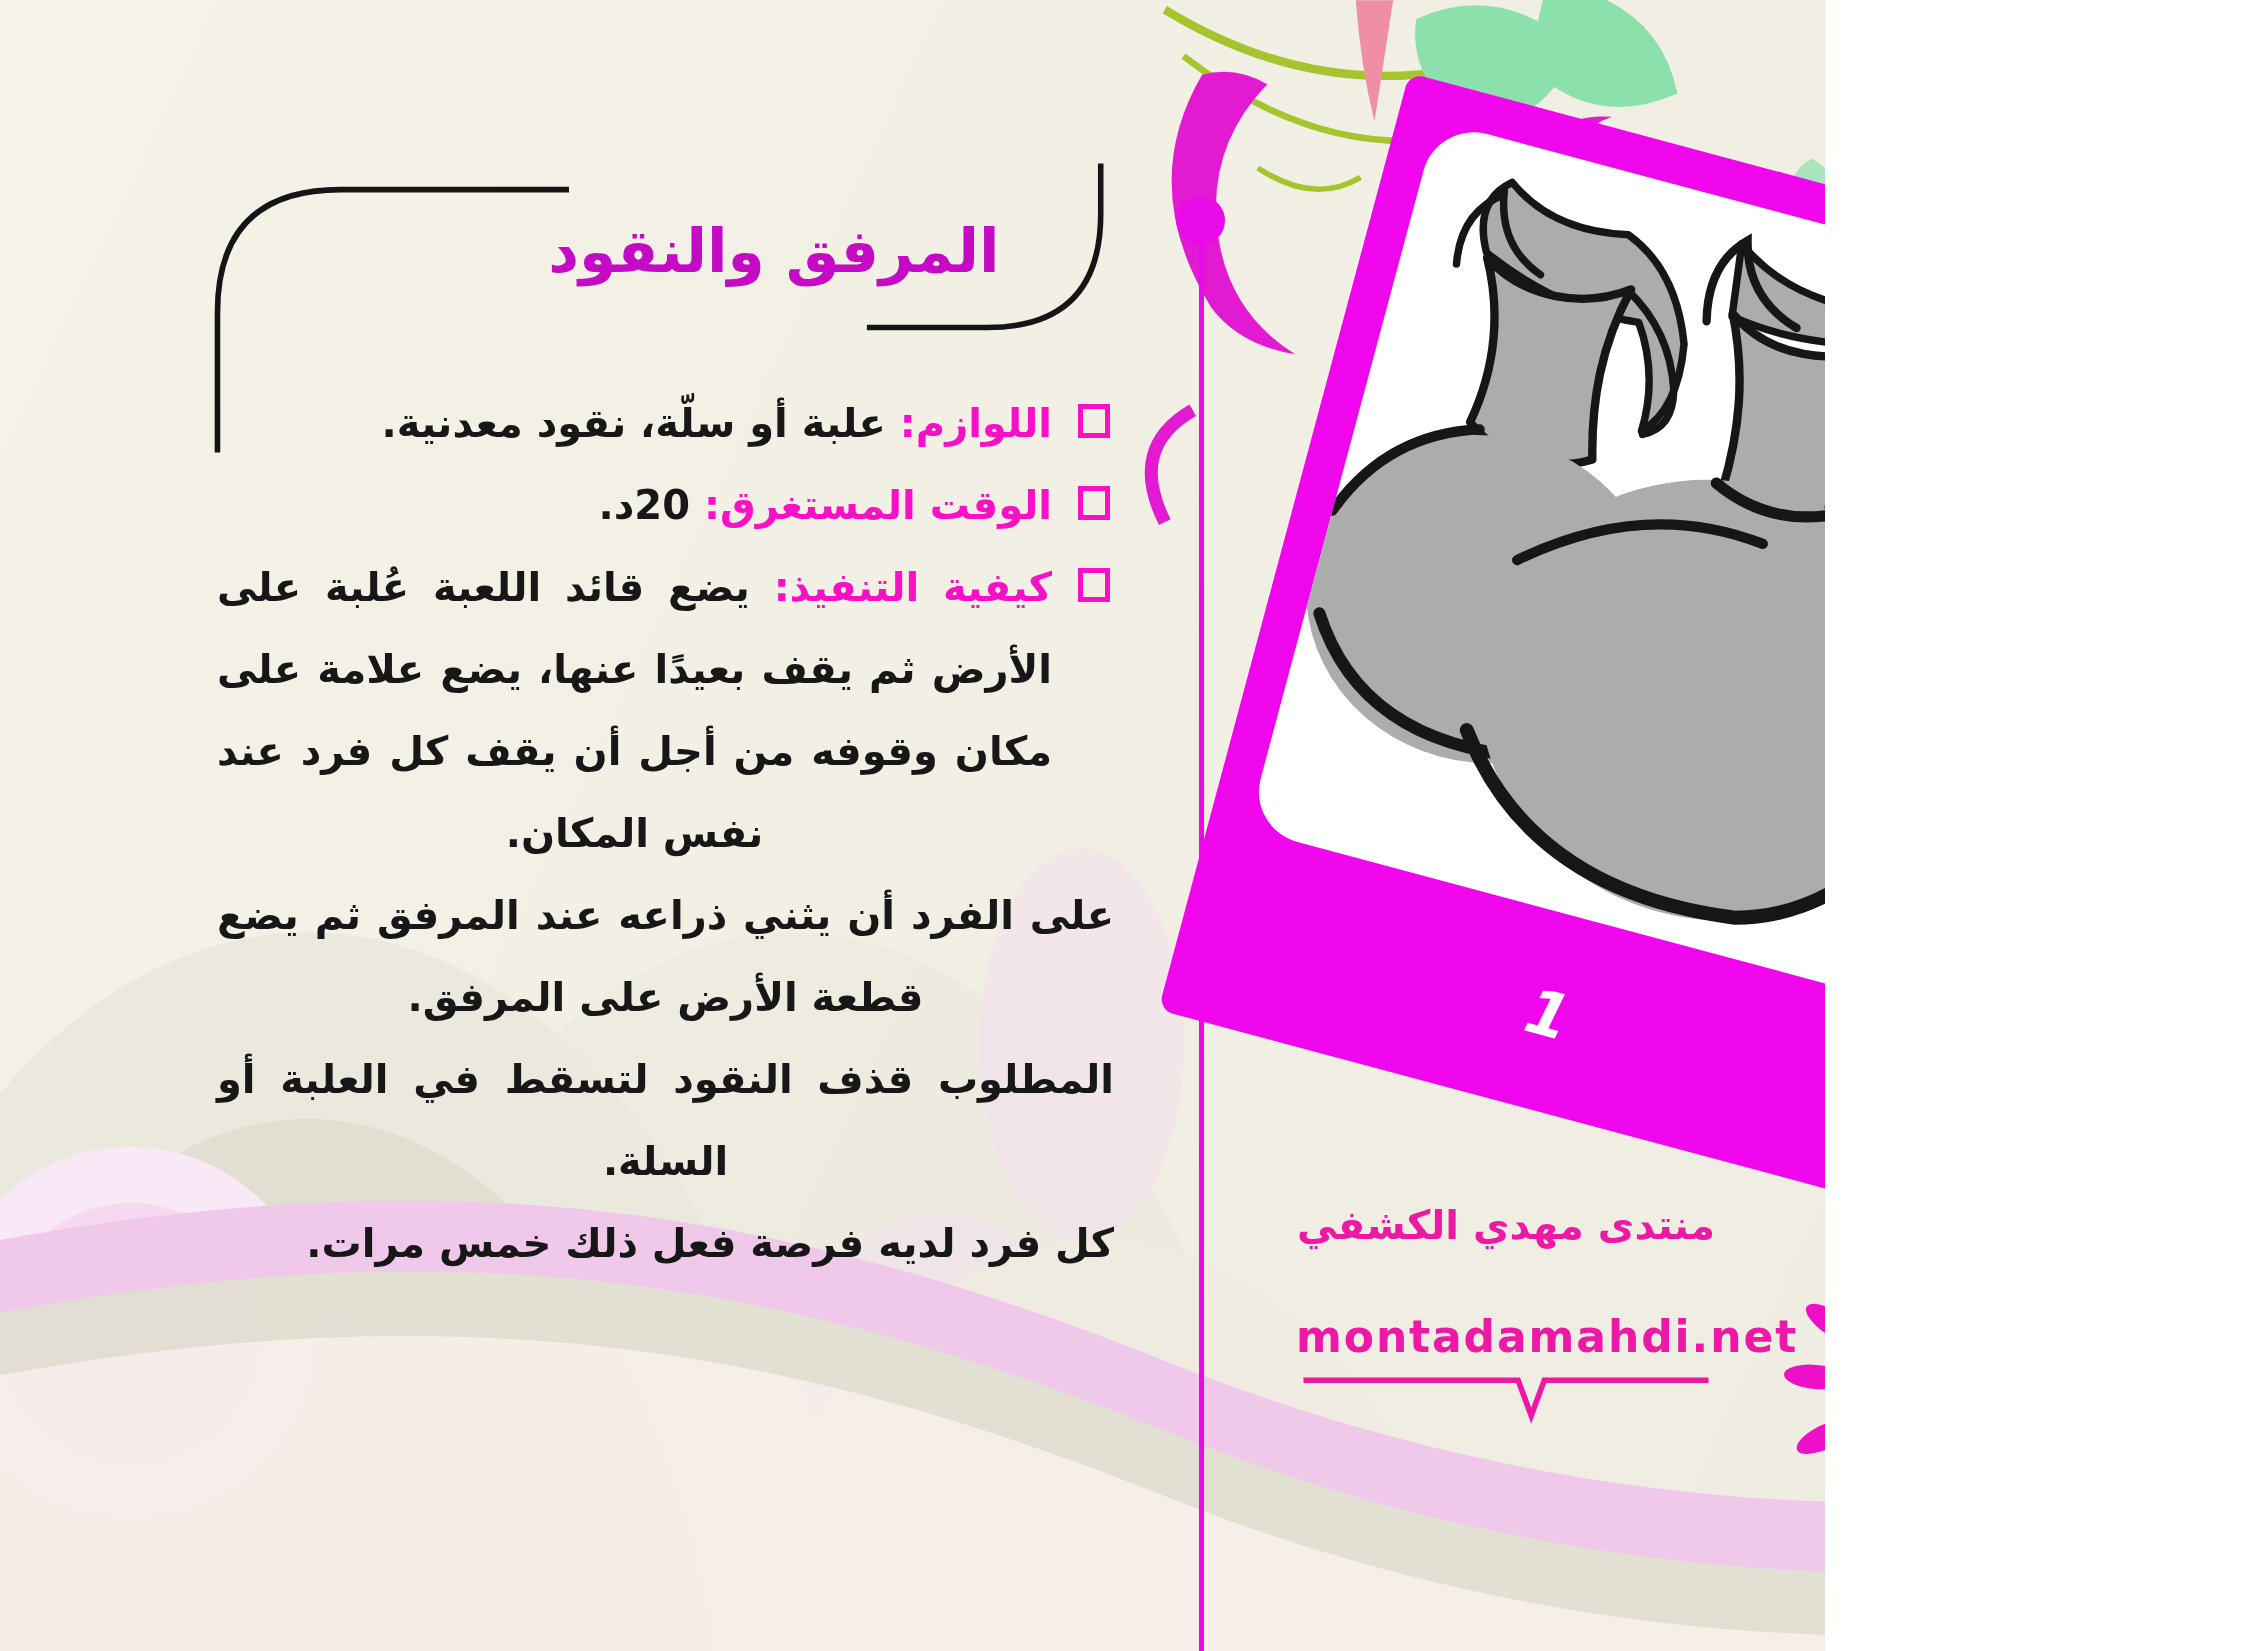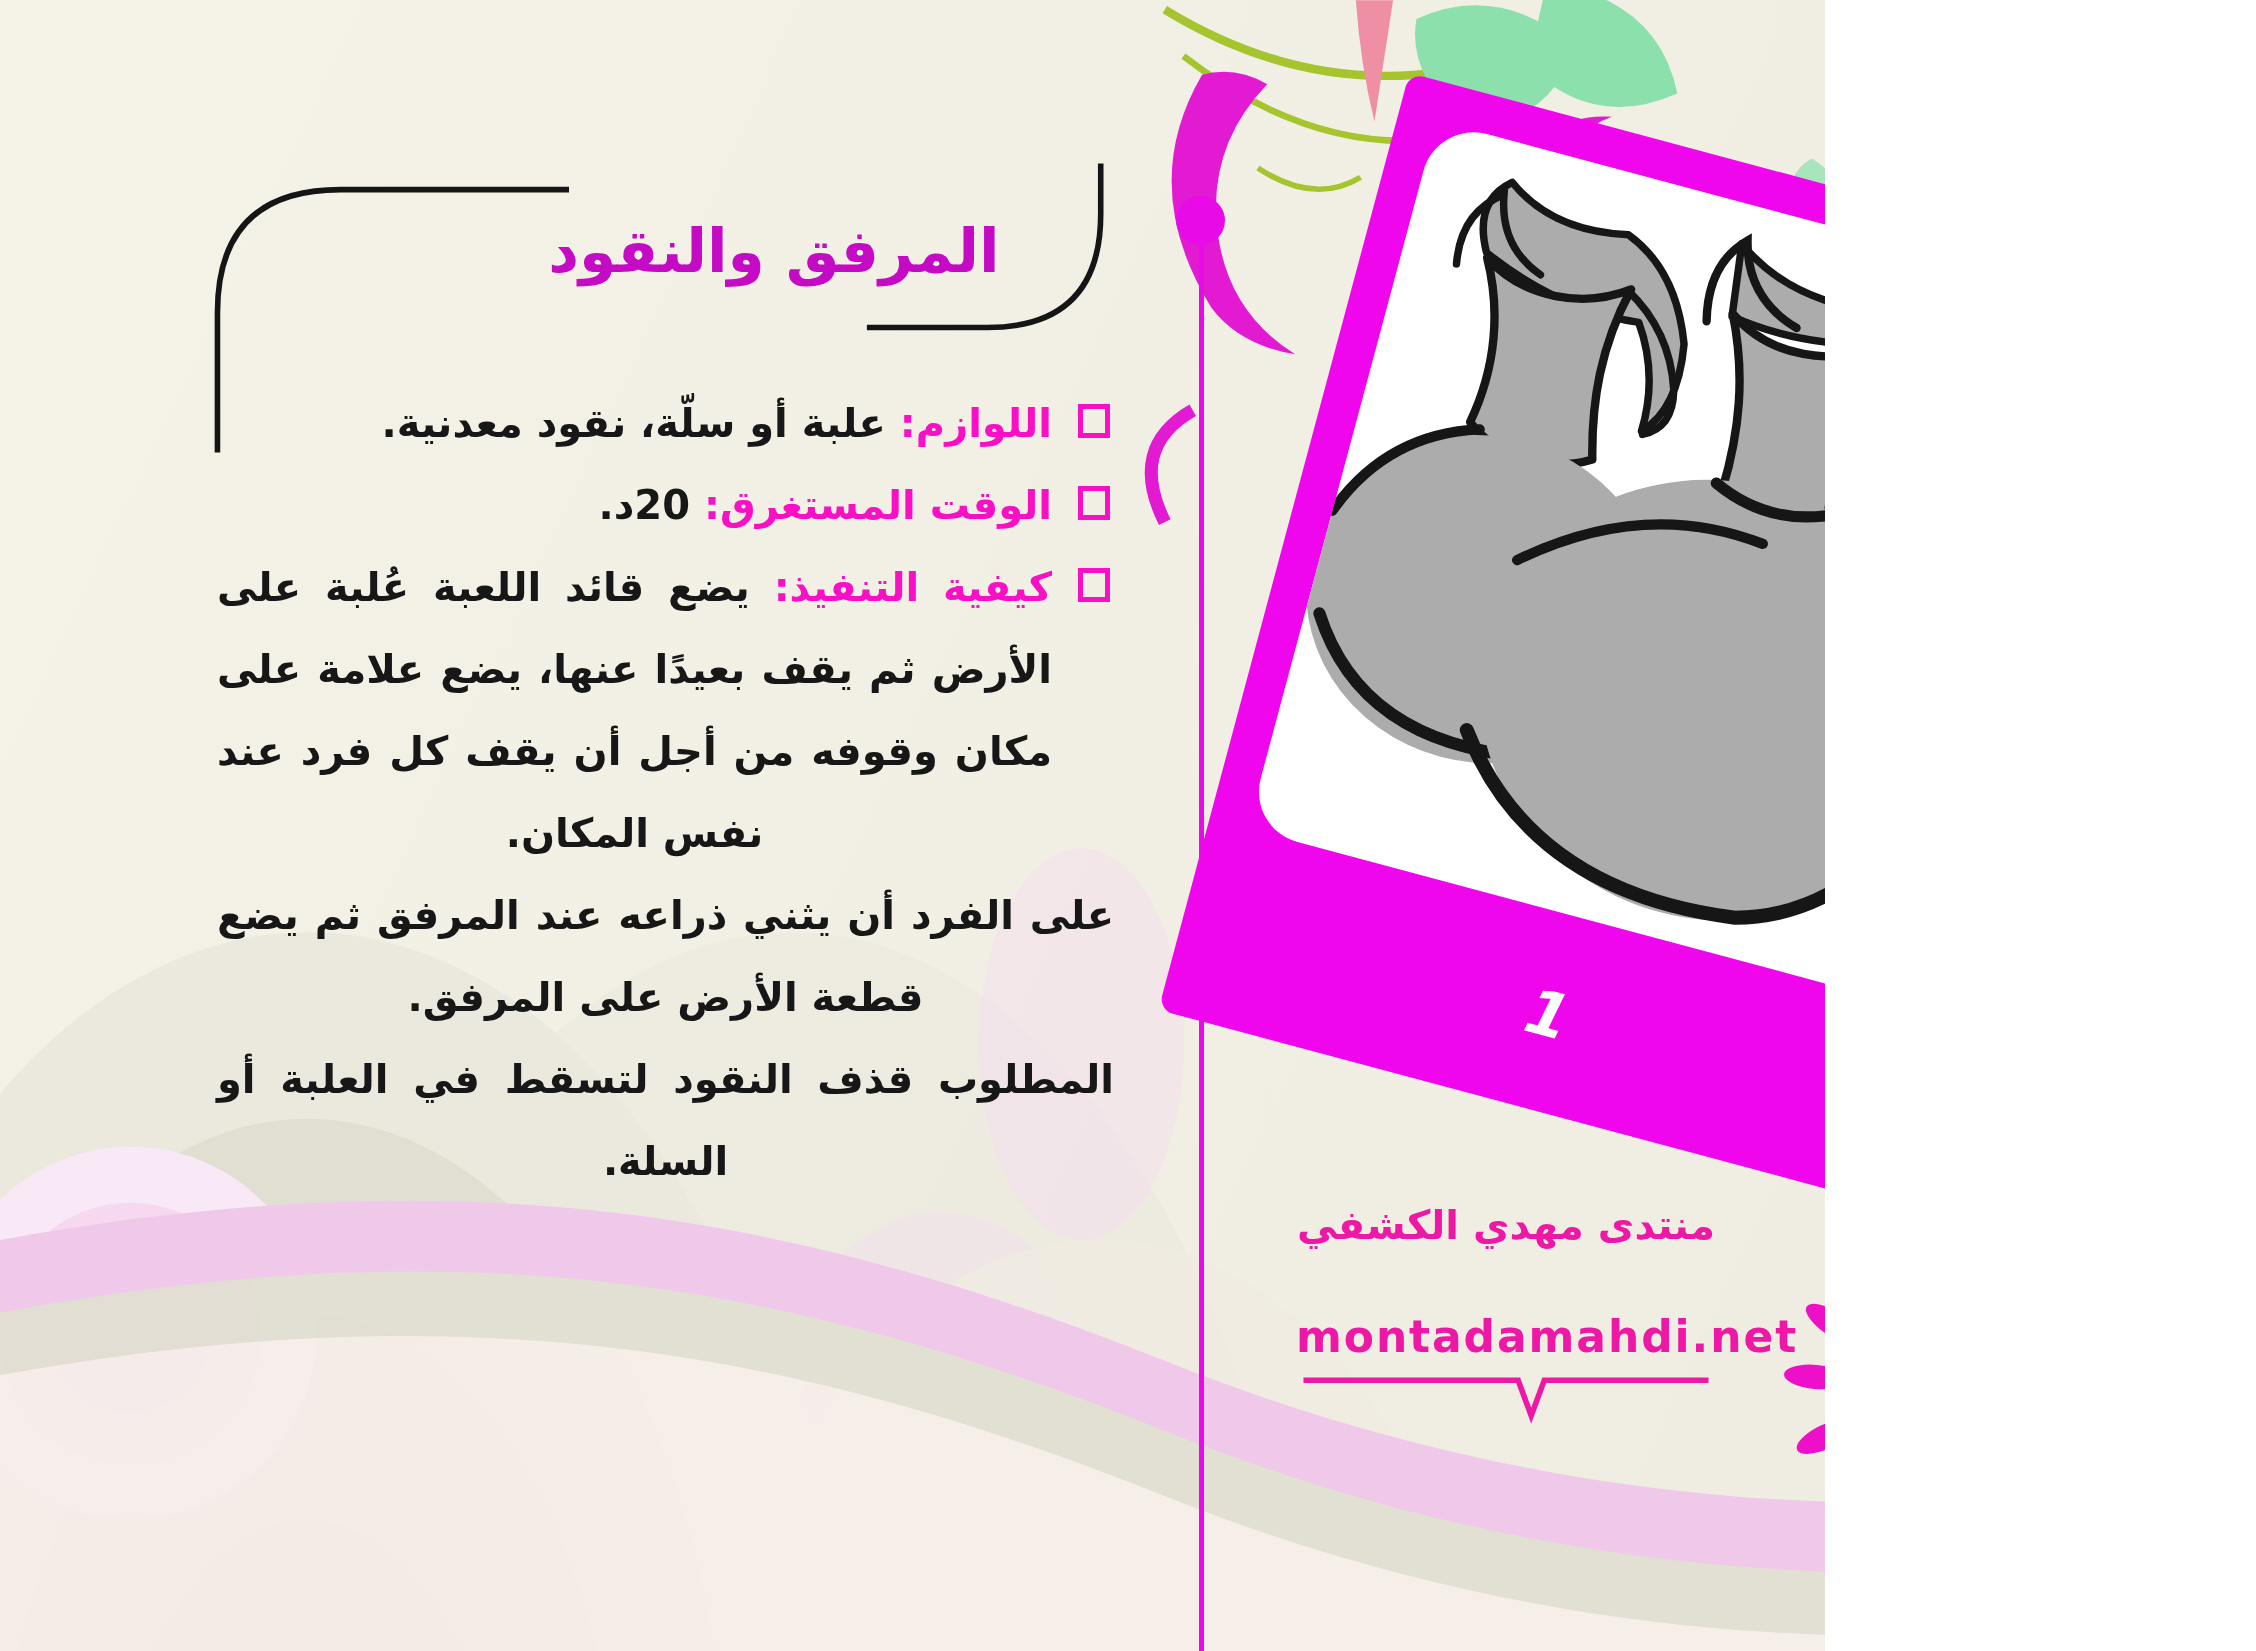--- a/index.html
+++ b/index.html
@@ -126,20 +126,21 @@
       <span class="plabel">الوقت المستغرق:</span>
       <span>20د.</span>
     </p>
     <p class="bullet-item last-center">
       <span class="bullet-sq"></span>
       <span class="plabel">كيفية التنفيذ:</span>
       <span>يضع قائد اللعبة عُلبة على الأرض ثم يقف بعيدًا عنها، يضع علامة على مكان وقوفه من أجل أن يقف كل فرد عند نفس المكان.</span>
     </p>
     <p class="last-center">على الفرد أن يثني ذراعه عند المرفق ثم يضع قطعة الأرض على المرفق.</p>
     <p class="last-center">المطلوب قذف النقود لتسقط في العلبة أو السلة.</p>
+    <p>كل فرد لديه فرصة فعل ذلك خمس مرات.</p>
   </div>
 
   <div class="abs z3 vdot"></div>
   <div class="abs z3 vline"></div>
 
   <div class="abs z4 card-box">
     <div class="card">
       <div class="card-white">
         <svg width="677" height="733" viewBox="0 0 726 780">
 

